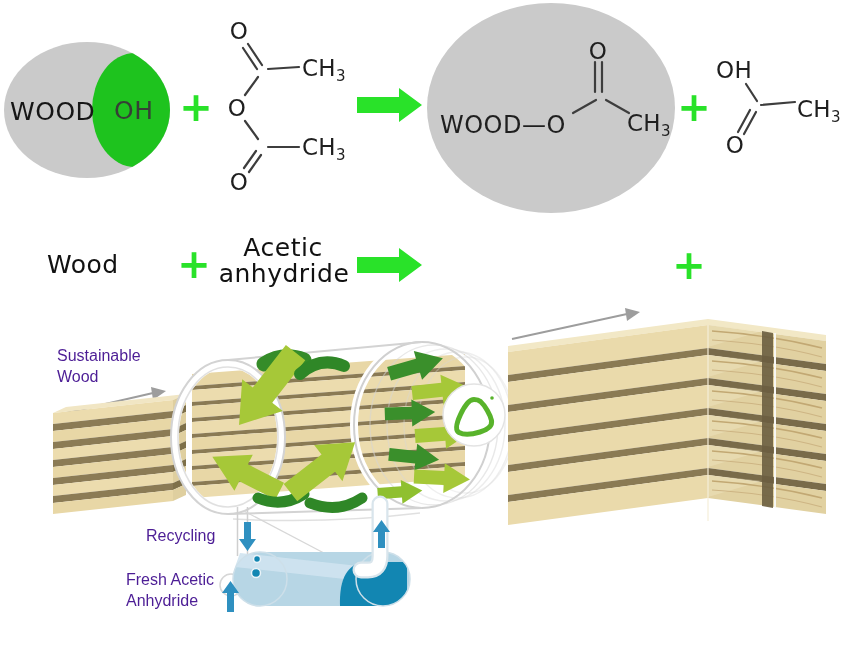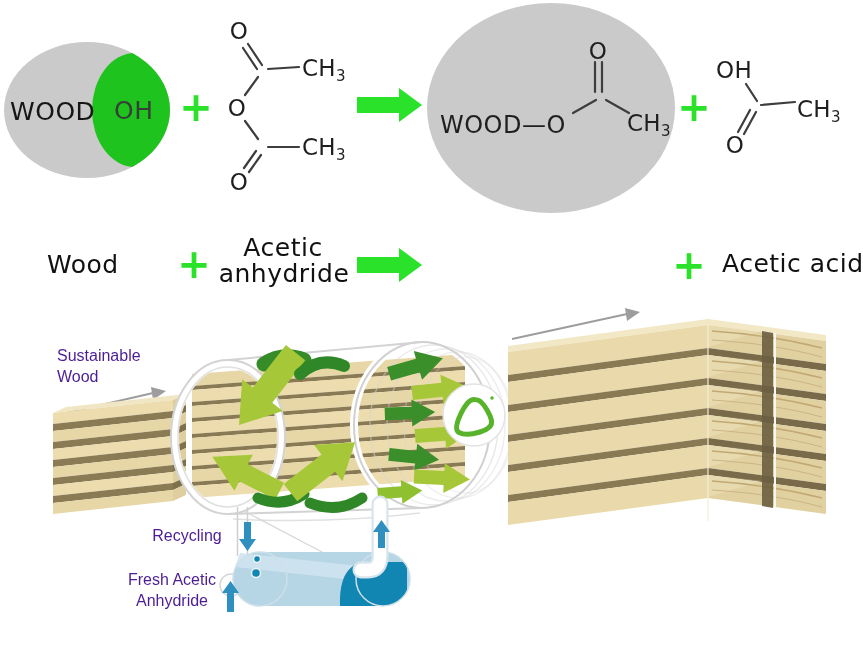--- a/index.html
+++ b/index.html
@@ -10,21 +10,21 @@
   .chem{font-size:23px;color:#1f1f1f;letter-spacing:.3px;}
   .chem-lg{font-size:24px;color:#1f1f1f;letter-spacing:.5px;}
   .big{font-size:25px;color:#161616;letter-spacing:.5px;}
   .oh{color:#363f36;}
   .atom{transform:translate(-50%,-50%);}
   .cx{transform:translateX(-50%);}
   .sub{font-size:15px;position:relative;top:5px;letter-spacing:0;}
   .plus{font-size:40px;font-weight:bold;color:#29e229;transform:translate(-50%,-50%);}
   .word{font-size:25px;color:#111;letter-spacing:.5px;}
   .lbl{font-family:"Liberation Sans",sans-serif;font-size:16px;color:#4c1d95;line-height:21px;}
-  .right{text-align:center;}
+  .right{text-align:left;}
 </style>
 </head>
 <body>
 
 <div class="canvas">
 
 <svg class="art" width="863" height="653" viewBox="0 0 863 653">
   <defs>
     <path id="arrL" d="M -40,-11 L 8,-11 L 8,-23 L 42,0 L 8,23 L 8,11 L -40,11 Z"></path>
     <path id="arrS" d="M -28,-7 L 2,-7 L 2,-15 L 28,0 L 2,15 L 2,7 L -28,7 Z"></path>
@@ -262,21 +262,20 @@
 <span class="t plus" style="left:694px;top:107px">+</span>
 <span class="t chem" style="left:716px;top:57px">OH</span>
 <span class="t chem atom" style="left:735px;top:145px">O</span>
 <span class="t chem" style="left:797px;top:96px"><span>CH</span><span class="sub">3</span></span>
 
 <span class="t word" style="left:47px;top:250px">Wood</span>
 <span class="t plus" style="left:194px;top:264px">+</span>
 <span class="t word cx" style="left:283px;top:233px">Acetic</span>
 <span class="t word cx" style="left:284px;top:259px">anhydride</span>
 <span class="t plus" style="left:689px;top:265px">+</span>
-<span class="t word" style="left:722px;top:249px">Acetic acid</span>
 
 <div class="t lbl" style="left:57px;top:345px">
   <div>Sustainable</div>
   <div>Wood</div>
 </div>
 <div class="t lbl right" style="left:146px;top:525px;width:82px">Recycling</div>
 <div class="t lbl right" style="left:126px;top:569px;width:92px">
   <div>Fresh Acetic</div>
   <div>Anhydride</div>
 </div>

